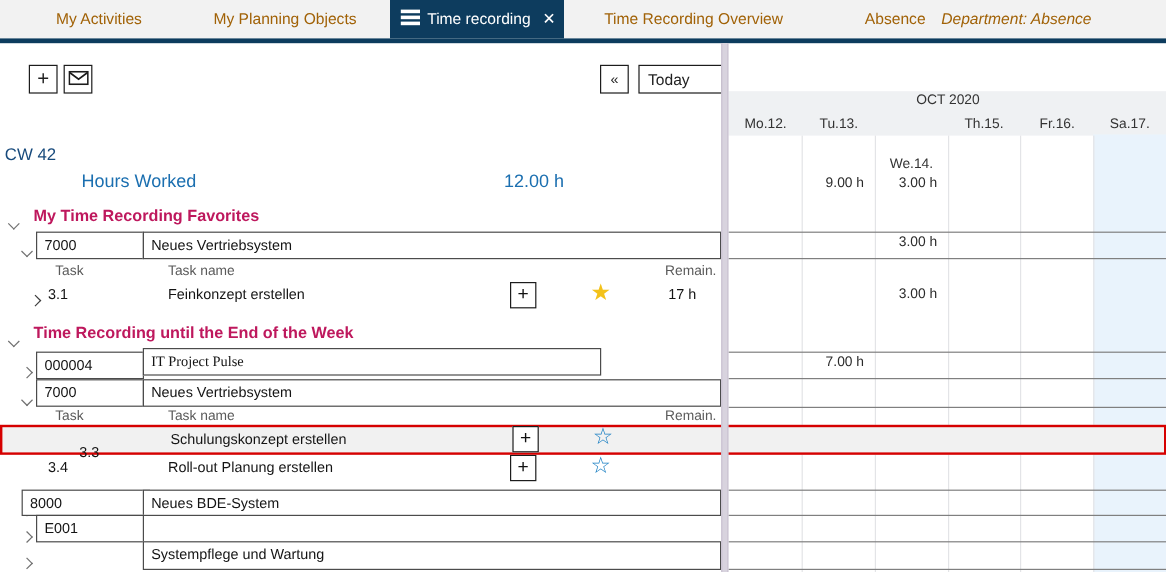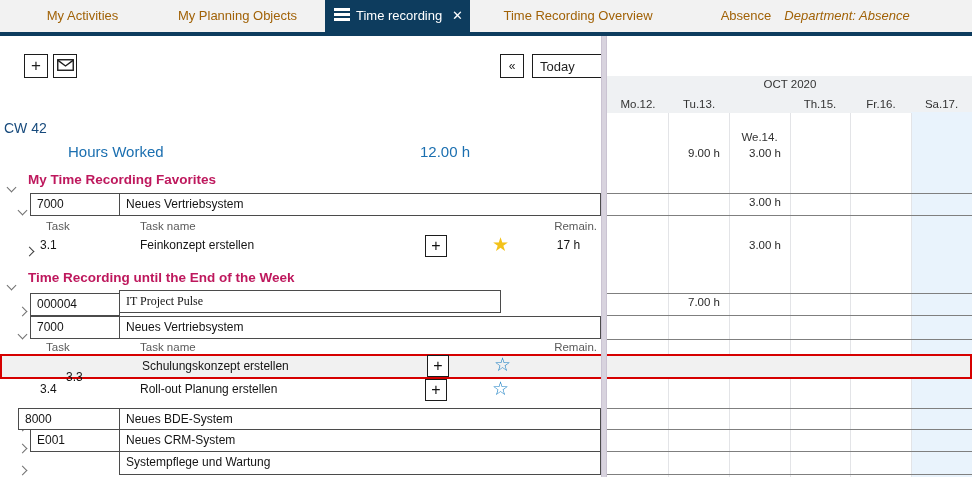--- a/index.html
+++ b/index.html
@@ -170,20 +170,19 @@
   <div class="abs task-txt" style="left:140px; top:382px;">Roll-out Planung erstellen</div>
   <div class="plusbtn" style="left:425px; top:379px;">+</div>
   <div class="abs star-blue" style="left:492px; top:379px;">☆</div>
 
   <div class="abs" style="left:19px; top:416px;"><span class="chev right"></span></div>
   <div class="cell" style="left:18px; top:408px; width:107px; height:22px;">8000</div>
   <div class="cell" style="left:119px; top:408px; width:482px; height:22px;">Neues BDE-System</div>
 
   <div class="abs" style="left:19px; top:438px;"><span class="chev right"></span></div>
   <div class="cell" style="left:30px; top:429px; width:90px; height:23px;">E001</div>
-  <div class="cell" style="left:119px; top:429px; width:482px; height:23px;">Neues CRM-System</div>
 
   <div class="abs" style="left:19px; top:460px;"><span class="chev right"></span></div>
   <div class="cell" style="left:119px; top:451px; width:482px; height:24px;">Systempflege und Wartung</div>
 
   <div class="splitter"></div>
 
 </div>
 
 </body></html>

